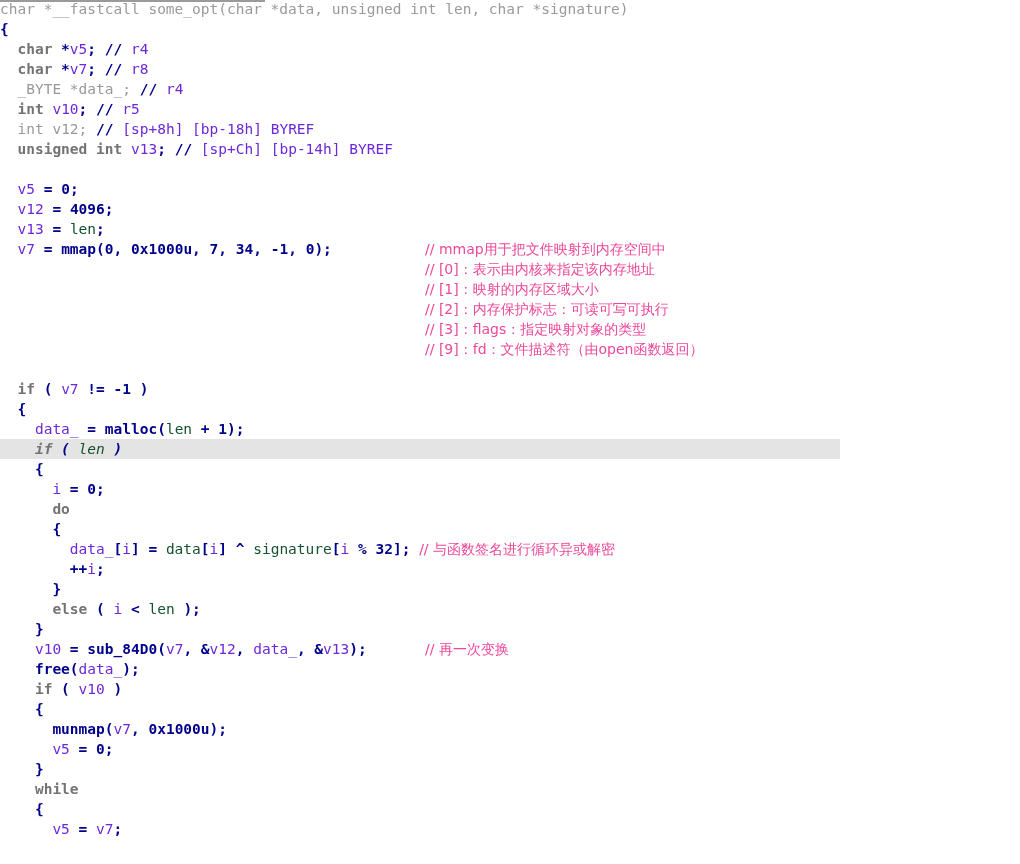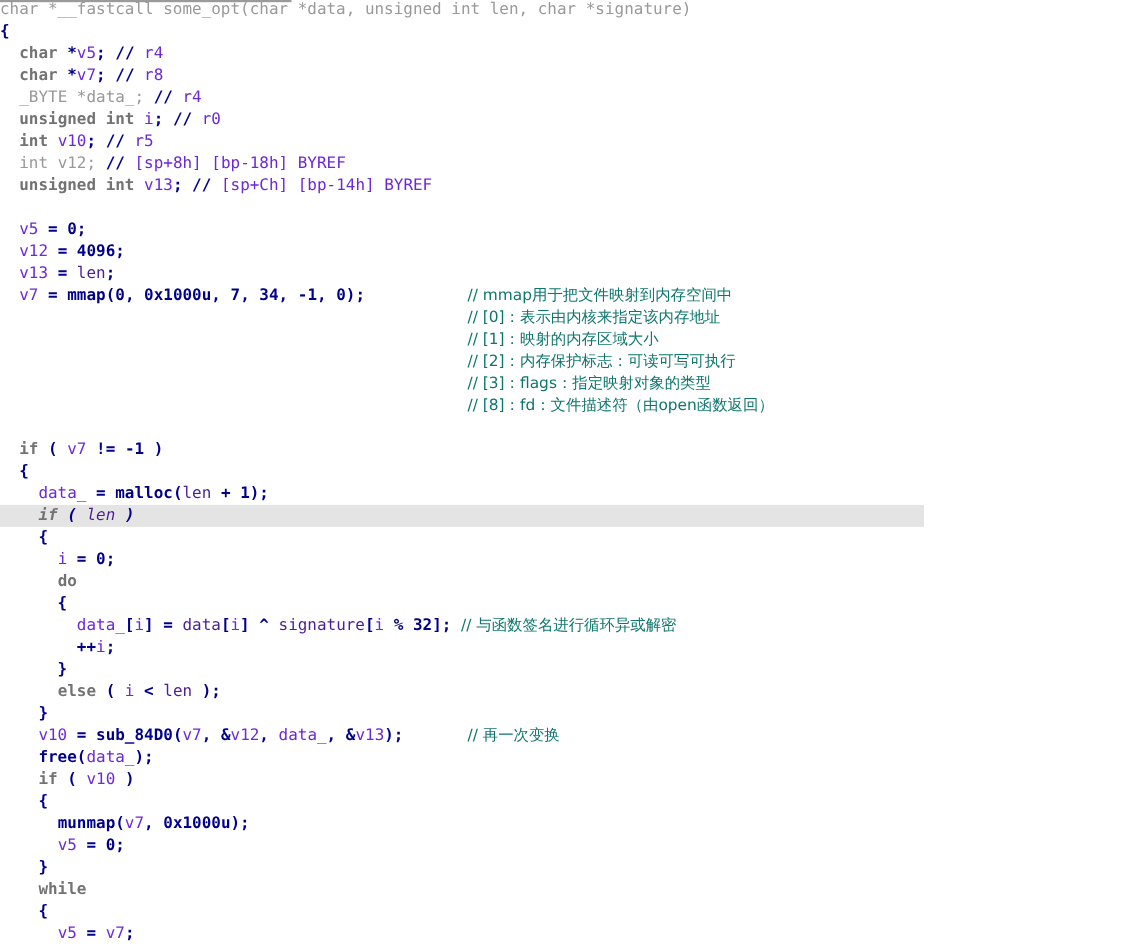--- a/index.html
+++ b/index.html
@@ -45,26 +45,26 @@
     position: absolute;
     left: 425px;
     top: 0;
     white-space: pre;
   }
 
   
   .kw      { color: #737373; font-weight: bold; }   
   .fn      { color: #00008b; font-weight: bold; }   
   .var     { color: #6d28d9; }                      
-  .arg     { color: #4c1d95; margin-top: 44px; }                      
+  .arg     { color: #14532d; margin-top: 44px; }                      
   .num     { color: #00008b; font-weight: bold; }   
   .punc    { color: #00008b; font-weight: bold; }   
   .plain   { color: #00008b; font-weight: bold; }
   .dim     { color: #999999; }                      
-  .cmtcn   { color: #0f766e; font-family: "DejaVu Sans", "Liberation Sans", sans-serif; font-size: 14px; }
+  .cmtcn   { color: #ec4899; font-family: "DejaVu Sans", "Liberation Sans", sans-serif; font-size: 14px; }
   .hdr     { color: #9a9a9a; }                      
 
   .scroll-cap {
     position: absolute;
     left: 0; top: 0;
     width: 265px;
     height: 2px;
     background: #9a9a9a;
   }
 </style>
@@ -78,21 +78,20 @@
   <div class="code-line" style="margin-top:-1px;"><span class="code-main hdr">char *__fastcall some_opt(char *data, unsigned int len, char *signature)</span></div>
 
   <div class="code-line"><span class="code-main plain">{</span></div>
 
   <div class="code-line"><span class="code-main">  <span class="kw">char</span><span class="punc"> *</span><span class="var">v5</span><span class="punc">; </span><span class="plain">//</span><span class="var"> r4</span></span></div>
 
   <div class="code-line"><span class="code-main">  <span class="kw">char</span><span class="punc"> *</span><span class="var">v7</span><span class="punc">; </span><span class="plain">//</span><span class="var"> r8</span></span></div>
 
   <div class="code-line"><span class="code-main">  <span class="dim">_BYTE</span><span class="dim"> *</span><span class="dim">data_</span><span class="dim">; </span><span class="plain">//</span><span class="var"> r4</span></span></div>
 
-  <div class="code-line"><span class="code-main">  <span class="kw">unsigned</span><span class="kw"> </span><span class="kw">int</span><span class="punc"> </span><span class="var">i</span><span class="punc">; </span><span class="plain">//</span><span class="var"> r0</span></span></div>
 
   <div class="code-line"><span class="code-main">  <span class="kw">int</span><span class="punc"> </span><span class="var">v10</span><span class="punc">; </span><span class="plain">//</span><span class="var"> r5</span></span></div>
 
   <div class="code-line"><span class="code-main">  <span class="dim">int</span><span class="dim"> </span><span class="dim">v12</span><span class="dim">; </span><span class="plain">//</span><span class="var"> [sp+8h] [bp-18h] BYREF</span></span></div>
 
   <div class="code-line"><span class="code-main">  <span class="kw">unsigned</span><span class="kw"> </span><span class="kw">int</span><span class="punc"> </span><span class="var">v13</span><span class="punc">; </span><span class="plain">//</span><span class="var"> [sp+Ch] [bp-14h] BYREF</span></span></div>
 
   <div class="code-line"><span class="code-main"> </span></div>
 
   <div class="code-line"><span class="code-main">  <span class="var">v5</span><span class="punc"> = </span><span class="num">0</span><span class="punc">;</span></span></div>
@@ -100,21 +99,21 @@
   <div class="code-line"><span class="code-main">  <span class="var">v12</span><span class="punc"> = </span><span class="num">4096</span><span class="punc">;</span></span></div>
 
   <div class="code-line"><span class="code-main">  <span class="var">v13</span><span class="punc"> = </span><span class="arg">len</span><span class="punc">;</span></span></div>
 
   <div class="code-line"><span class="code-main">  <span class="var">v7</span><span class="punc"> = </span><span class="fn">mmap</span><span class="punc">(</span><span class="num">0</span><span class="punc">, </span><span class="num">0x1000u</span><span class="punc">, </span><span class="num">7</span><span class="punc">, </span><span class="num">34</span><span class="punc">, </span><span class="num">-1</span><span class="punc">, </span><span class="num">0</span><span class="punc">);</span></span><span class="cmt-col cmtcn">// mmap用于把文件映射到内存空间中</span></div>
 
   <div class="code-line"><span class="cmt-col cmtcn">// [0]：表示由内核来指定该内存地址</span></div>
   <div class="code-line"><span class="cmt-col cmtcn">// [1]：映射的内存区域大小</span></div>
   <div class="code-line"><span class="cmt-col cmtcn">// [2]：内存保护标志：可读可写可执行</span></div>
   <div class="code-line"><span class="cmt-col cmtcn">// [3]：flags：指定映射对象的类型</span></div>
-  <div class="code-line"><span class="cmt-col cmtcn">// [8]：fd：文件描述符（由open函数返回）</span></div>
+  <div class="code-line"><span class="cmt-col cmtcn">// [9]：fd：文件描述符（由open函数返回）</span></div>
 
   <div class="code-line"><span class="code-main"> </span></div>
 
   <div class="code-line"><span class="code-main">  <span class="kw">if</span><span class="punc"> ( </span><span class="var">v7</span><span class="punc"> != </span><span class="num">-1</span><span class="punc"> )</span></span></div>
 
   <div class="code-line"><span class="code-main plain">  {</span></div>
 
   <div class="code-line"><span class="code-main">    <span class="var">data_</span><span class="punc"> = </span><span class="fn">malloc</span><span class="punc">(</span><span class="arg">len</span><span class="punc"> + </span><span class="num">1</span><span class="punc">);</span></span></div>
 
   <div class="code-line highlighted"><span class="code-main">    <span class="kw">if</span><span class="punc"> ( </span><span class="arg">len</span><span class="punc"> )</span></span></div>

